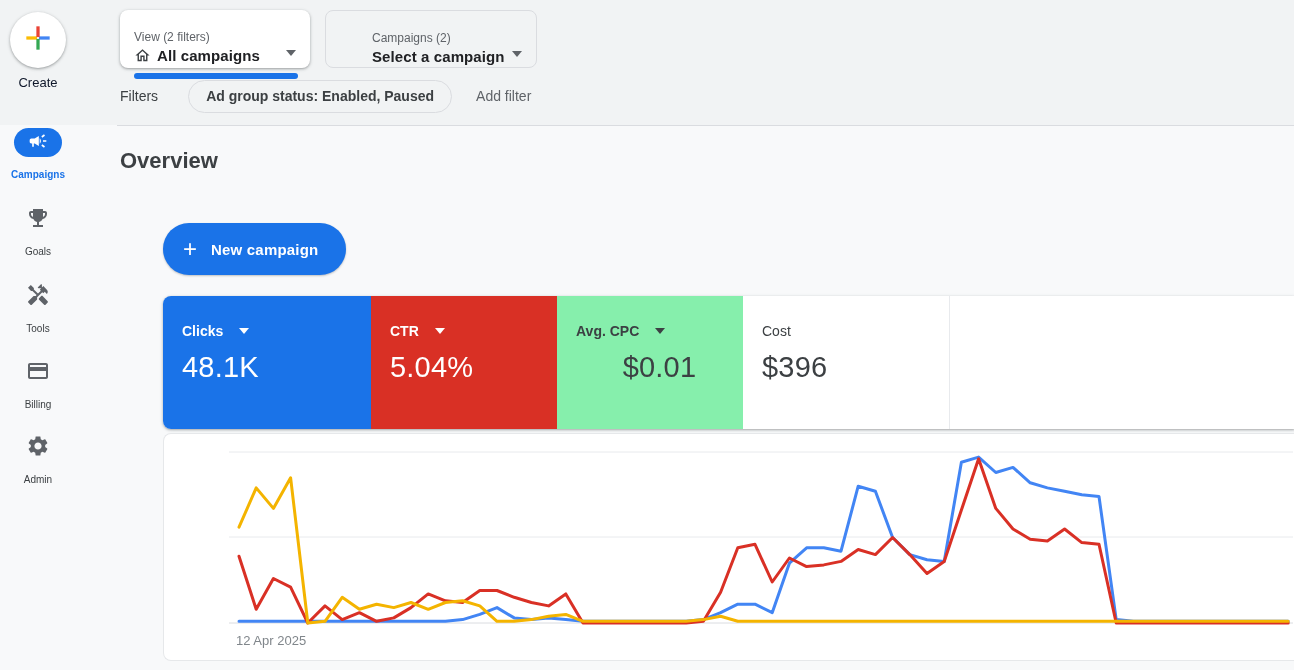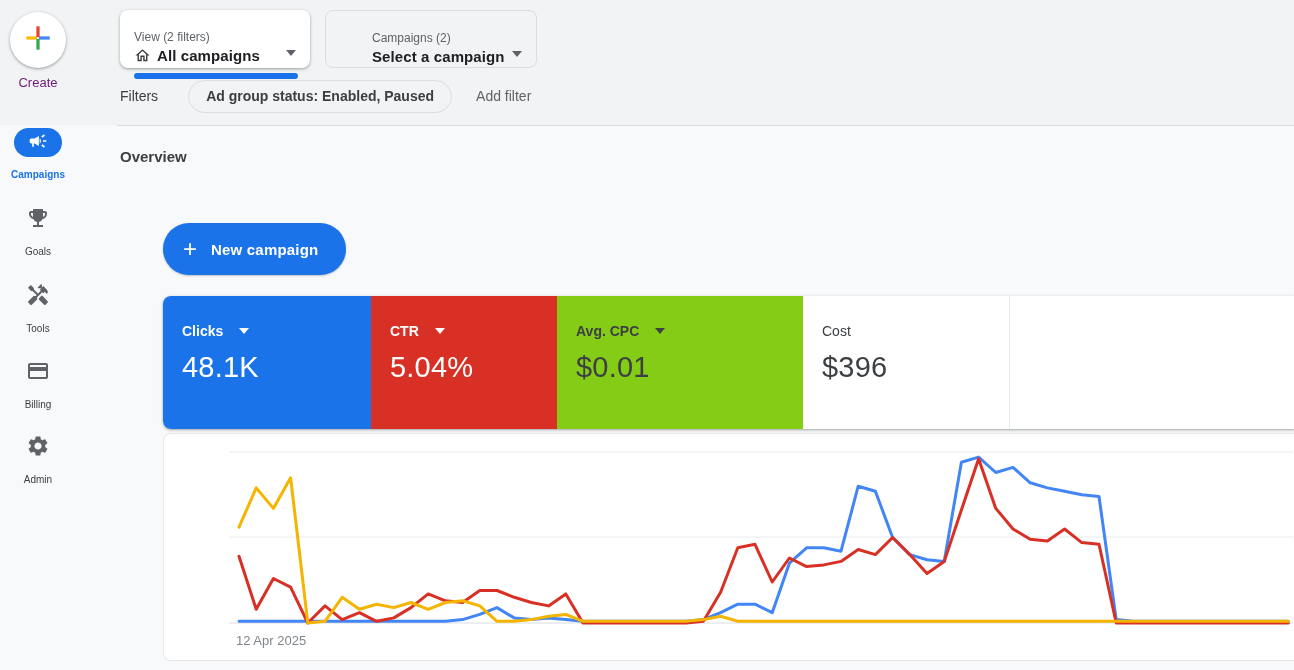--- a/index.html
+++ b/index.html
@@ -9,21 +9,21 @@
 
   .topband { position:absolute; left:0; top:0; width:1294px; height:125px; background:#f1f3f4; }
   .top-divider { position:absolute; left:117px; top:125px; width:1177px; height:1px; background:#dadce0; }
 
   
   .rail { position:absolute; left:0; top:0; width:76px; height:670px; }
   .create-wrap { position:absolute; left:0; top:12px; width:76px; text-align:center; cursor:pointer; }
   .create-circle { width:56px; height:56px; border-radius:50%; background:#fff; margin:0 auto;
       box-shadow:0 1px 2px rgba(60,64,67,.3), 0 1px 3px 1px rgba(60,64,67,.15);
       display:flex; align-items:center; justify-content:center; }
-  .create-label { margin-top:7px; font-size:13px; color:#701a75; }
+  .create-label { margin-top:7px; font-size:13px; color:#0f172a; }
   .rail-item { position:absolute; left:0; width:76px; text-align:center; cursor:pointer; }
   .rail-item .ico { display:flex; align-items:center; justify-content:center; height:28px; color:#5f6368; }
   .rail-item .lbl { margin-top:12px; font-size:10px; color:#3c4043; }
   .rail-item.active .lbl { color:#1a73e8; font-weight:bold; }
   .pill { width:48px; height:29px; border-radius:15px; background:#1a73e8; margin:0 auto;
       display:flex; align-items:center; justify-content:center; color:#fff; }
 
   
   .sel-card { position:absolute; top:10px; height:58px; border-radius:8px; cursor:pointer; }
   .sel-view { left:120px; width:190px; background:#fff;
@@ -41,37 +41,37 @@
 
   
   .filters-row { position:absolute; left:120px; top:79px; height:34px; display:flex; align-items:center; }
   .filters-label { font-size:14px; color:#3c4043; margin-right:30px; }
   .chip { height:33px; border:1px solid #dadce0; border-radius:17px; padding:0 17px;
       display:flex; align-items:center; font-size:14px; font-weight:bold; color:#3c4043;
       margin-right:19px; cursor:pointer; white-space:nowrap; }
   .add-filter { font-size:14px; color:#5f6368; margin-left:5px; cursor:pointer; }
 
   
-  .page-title { position:absolute; left:120px; top:148px; font-size:15px; color:#3c4043; }
+  .page-title { position:absolute; left:120px; top:148px; font-size:22px; color:#3c4043; }
   .new-campaign { position:absolute; left:163px; top:223px; height:52px; border-radius:26px;
       background:#1a73e8; color:#fff; display:flex; align-items:center; padding:0 28px 0 20px;
       cursor:pointer; box-shadow:0 1px 2px rgba(60,64,67,.3); border:none; }
   .new-campaign .plus { font-size:24px; font-weight:normal; margin-right:14px; line-height:1; }
   .new-campaign .txt { font-size:15px; font-weight:bold; letter-spacing:.2px; }
 
   
   .scorestrip { position:absolute; left:163px; top:296px; width:1131px; height:133px;
       background:#fff; border-radius:8px 0 0 8px; overflow:hidden; display:flex;
       box-shadow:0 1px 2px rgba(60,64,67,.3), 0 1px 3px 1px rgba(60,64,67,.12); }
   .seg { height:133px; padding:27px 0 0 19px; cursor:pointer; }
   .seg .seg-head { display:flex; align-items:center; gap:16px; font-size:14px; font-weight:bold; }
   .seg .seg-value { margin-top:12px; font-size:29px; letter-spacing:.2px; }
   .seg-clicks { width:208px; background:#1a73e8; color:#fff; }
   .seg-ctr { width:186px; background:#d93025; color:#fff; }
-  .seg-cpc { width:246px; background:#84cc16; color:#3c4043; }
+  .seg-cpc { width:186px; background:#86efac; color:#3c4043;text-align:center; }
   .seg-cost { width:206px; background:#fff; color:#3c4043; }
   .seg-cost .seg-head { font-weight:normal; color:#3c4043; }
   .seg-empty { flex:1; background:#fff; border-left:1px solid #e8eaed; cursor:default; }
 
   
   .chart-card { position:absolute; left:163px; top:433px; width:1131px; height:228px;
       background:#fff; border:1px solid #e6e8ea; border-right:none; border-radius:8px 0 0 8px; }
   .chart-card svg { position:absolute; left:0; top:0; }
   .x-label { position:absolute; left:72px; top:199px; font-size:13px; color:#80868b; }
 </style>

